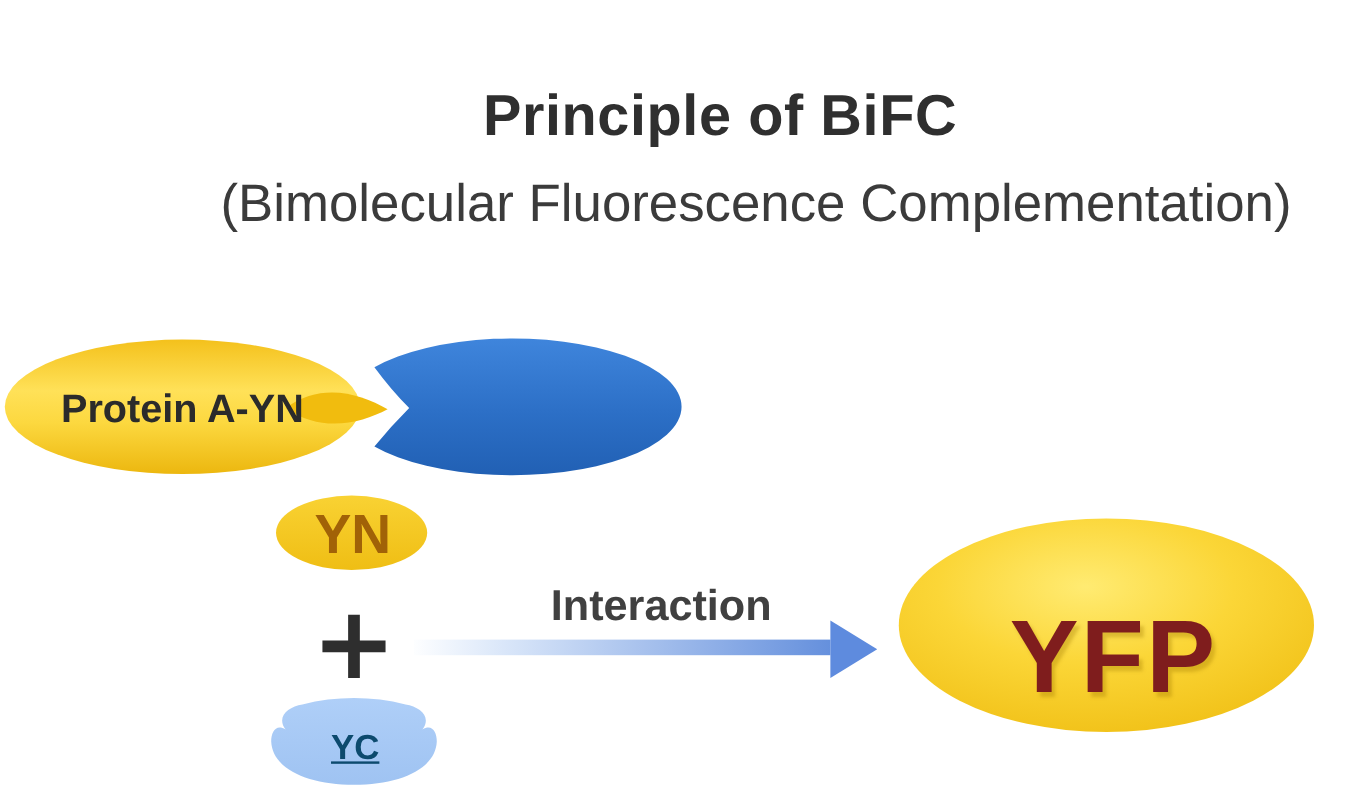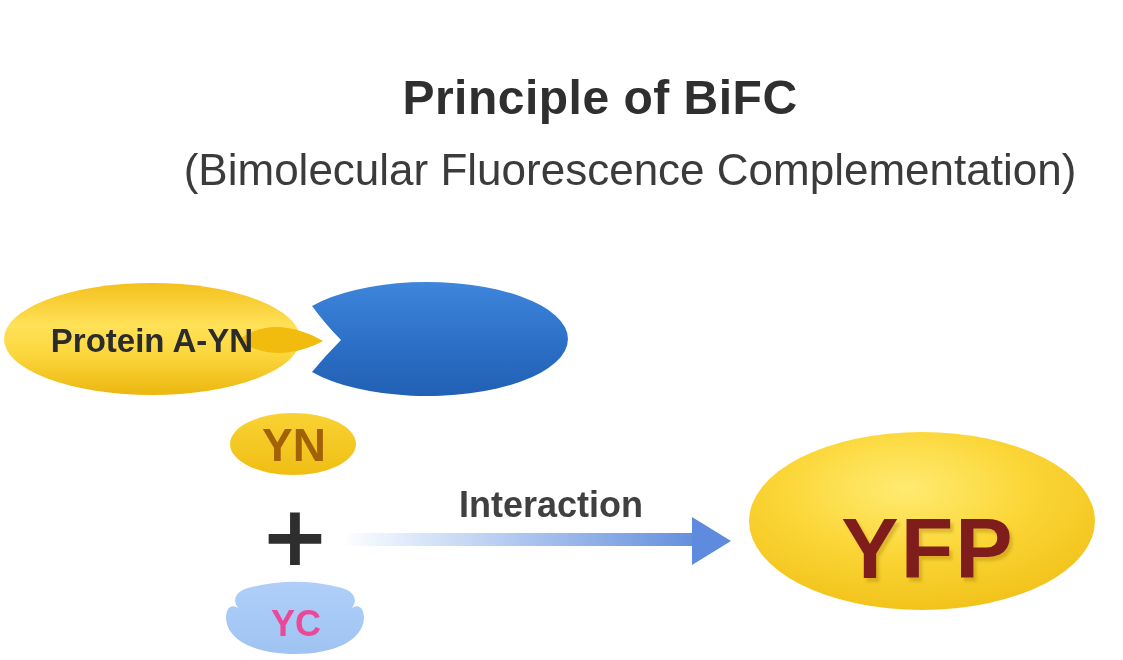--- a/index.html
+++ b/index.html
@@ -18,21 +18,21 @@
   }
   .subtitle{
     left:590px;top:170px;
     font-size:44px;font-weight:400;color:#3b3b3b;margin-left:40px;
   }
   .protein-a-label{left:152px;top:341px;font-size:33px;color:#2b2b2b;}
   .protein-b-label{left:447px;top:341px;font-size:33px;color:#ffffff;}
   .protein-a-label .b,.protein-b-label .b{font-weight:700;}
   .protein-a-label .r,.protein-b-label .r{font-weight:700;}
   .yn-label{left:294px;top:445px;font-size:46px;font-weight:700;color:#a16207;}
-  .yc-label{left:296px;top:624px;font-size:36px;font-weight:700;color:#ec4899;}
+  .yc-label{left:296px;top:624px;font-size:29px;font-weight:700;color:#0c4a6e;text-decoration:underline;}
   .plus-symbol{
     left:295px;top:536px;
     font-family:"DejaVu Sans",sans-serif;
     font-size:84px;font-weight:700;color:#2e2e2e;line-height:1;
   }
   .interaction-label{left:551px;top:505px;font-size:36px;font-weight:600;color:#404040;}
   .yfp-label{
     left:928px;top:520px;
     font-size:86px;font-weight:700;color:#7f1d1d;letter-spacing:2px;
     text-shadow:3px 4px 3px rgba(160,120,0,0.35);

